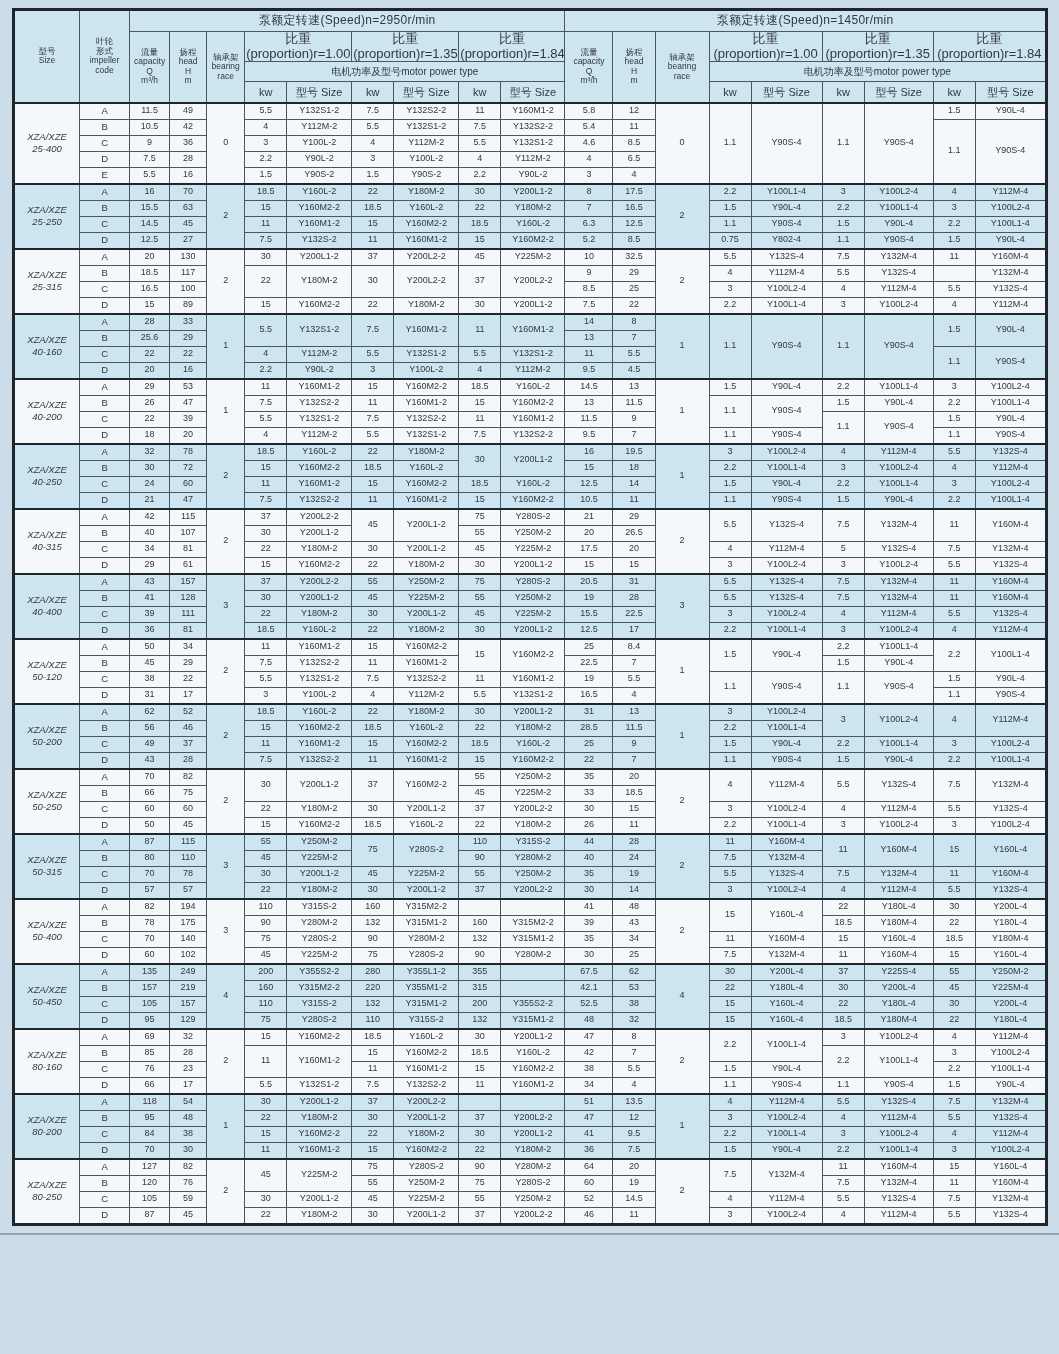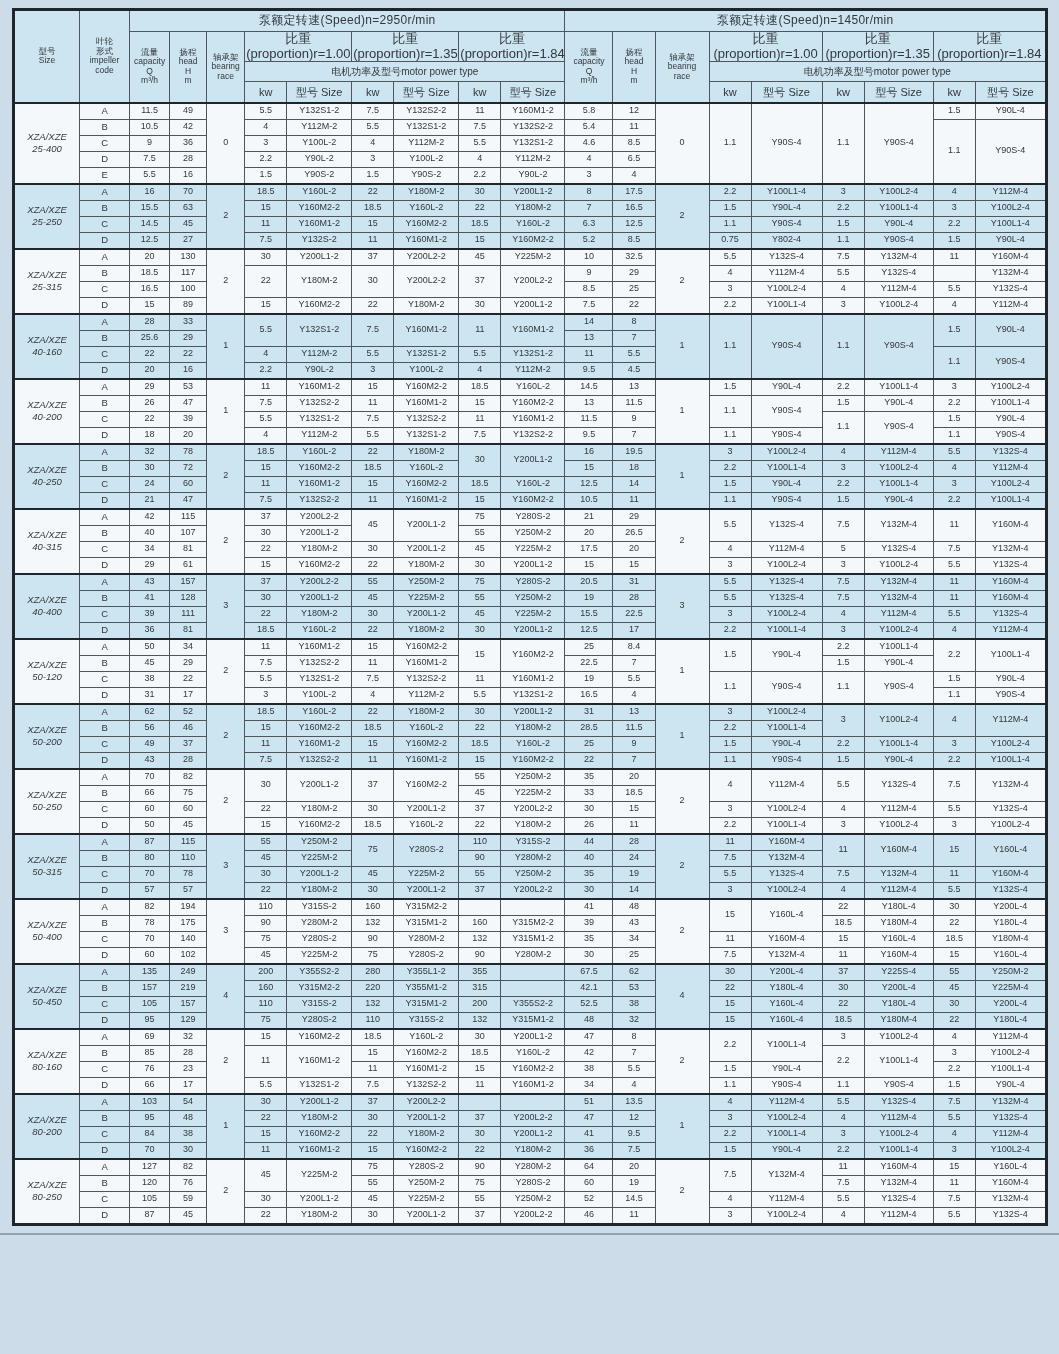--- a/index.html
+++ b/index.html
@@ -1253,21 +1253,21 @@
           <td>Y90S-4</td>
           <td>1.5</td>
           <td>Y90L-4</td>
         </tr>
         <tr class="sec-top tint">
           <td rowspan="4" class="size-cell">
             <div>XZA/XZE</div>
             <div>80-200</div>
           </td>
           <td class="code-cell">A</td>
-          <td>103</td>
+          <td>118</td>
           <td>54</td>
           <td rowspan="4">1</td>
           <td>30</td>
           <td>Y200L1-2</td>
           <td>37</td>
           <td>Y200L2-2</td>
           <td></td>
           <td></td>
           <td>51</td>
           <td>13.5</td>

